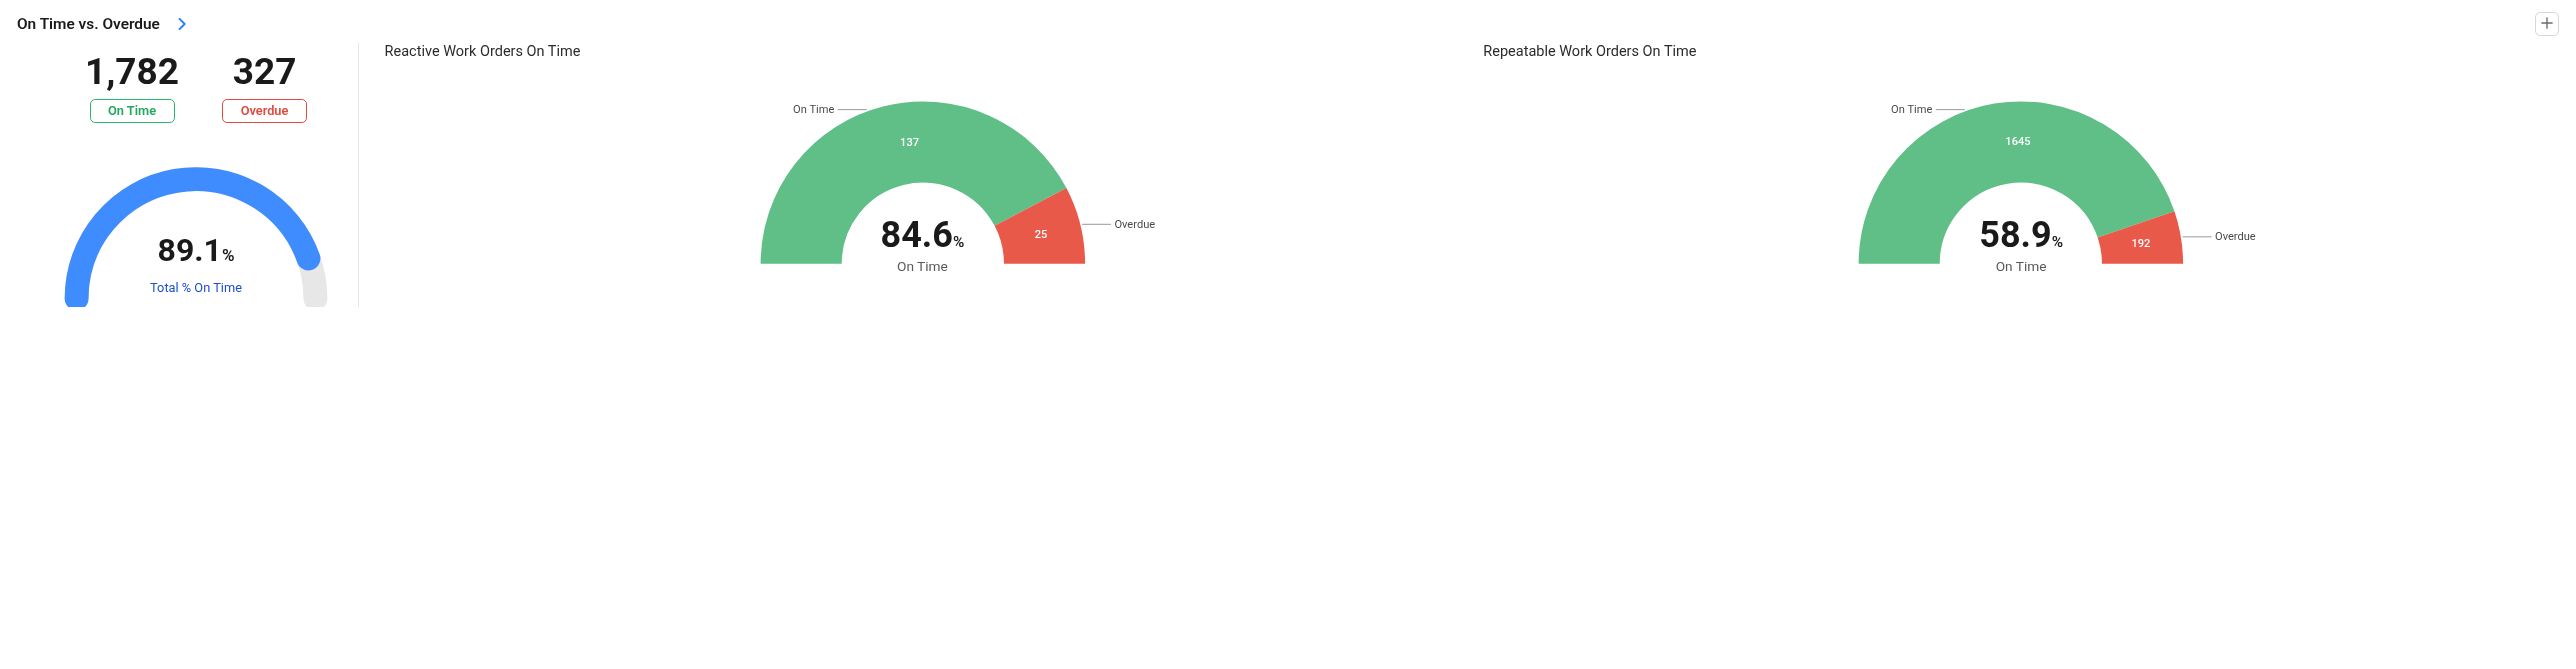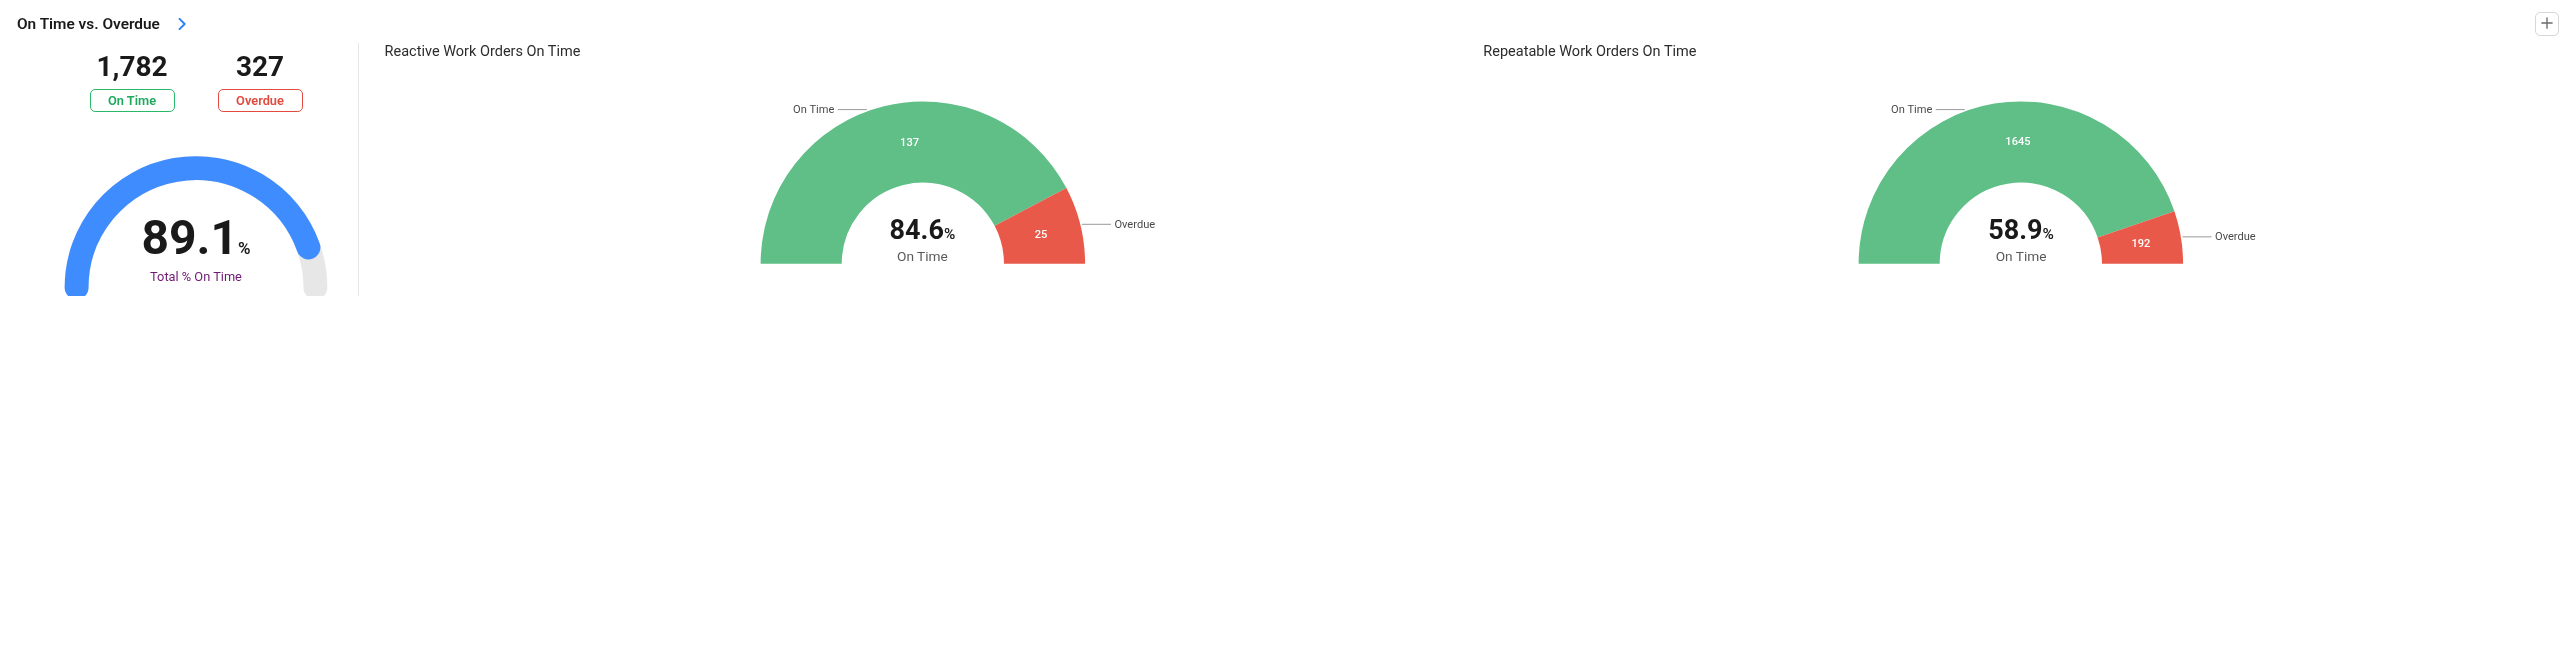--- a/index.html
+++ b/index.html
@@ -62,21 +62,21 @@
   }
 
   .summary-counts {
     display: flex;
     justify-content: center;
     gap: 43px;
     margin-bottom: 22px;
   }
   .count-block { text-align: center; }
   .count-value {
-    font-size: 28px;
+    font-size: 37px;
     font-weight: 700;
     color: #1a1a1a;
     line-height: 1.15;
   }
   .badge {
     display: inline-block;
     min-width: 85px;
     padding: 3.4px 13.7px;
     border-radius: 5.1px;
     font-size: 12.8px;
@@ -92,23 +92,23 @@
     margin: 0 auto;
   }
   .gauge-svg { display: block; width: 100%; height: auto; }
 
   .gauge-center {
     position: absolute;
     left: 50%; bottom: 12px;
     transform: translateX(-50%);
     text-align: center;
   }
-  .gauge-pct-big  { font-size: 48px; font-weight: 700; color: #1a1a1a; }
+  .gauge-pct-big  { font-size: 32px; font-weight: 700; color: #1a1a1a; }
   .gauge-pct-sm   { font-size: 17px; font-weight: 600; color: #1a1a1a; }
-  .gauge-sub      { font-size: 12.8px; color: #701a75; margin-top: 3px; }
+  .gauge-sub      { font-size: 12.8px; color: #1d4ed8; margin-top: 11px; }
 
   .sub-chart {
     flex: 1 1 0;
     min-width: 0;
   }
   .sub-title {
     font-size: 14.5px;
     color: #2c2c2c;
     margin-bottom: 3.4px;
     font-weight: 400;
@@ -119,21 +119,21 @@
     height: 222px;
   }
   .sub-chart-inner svg { display:block; }
 
   .donut-center {
     position: absolute;
     left: 50%; top: 68%;
     transform: translateX(-50%);
     text-align: center;
   }
-  .donut-pct-big { font-size: 27px; font-weight: 700; color: #1a1a1a; }
+  .donut-pct-big { font-size: 36px; font-weight: 700; color: #1a1a1a; }
   .donut-pct-sm  { font-size: 15.4px; font-weight: 600; color: #1a1a1a; }
   .donut-sub     { font-size: 13.7px; color: #5a5a5a; margin-top: 1.7px; }
 
   .callout-label {
     font-size: 13px;
     fill: #4a4a4a;
   }
   .inside-value {
     font-size: 13px;
     fill: #fff;

